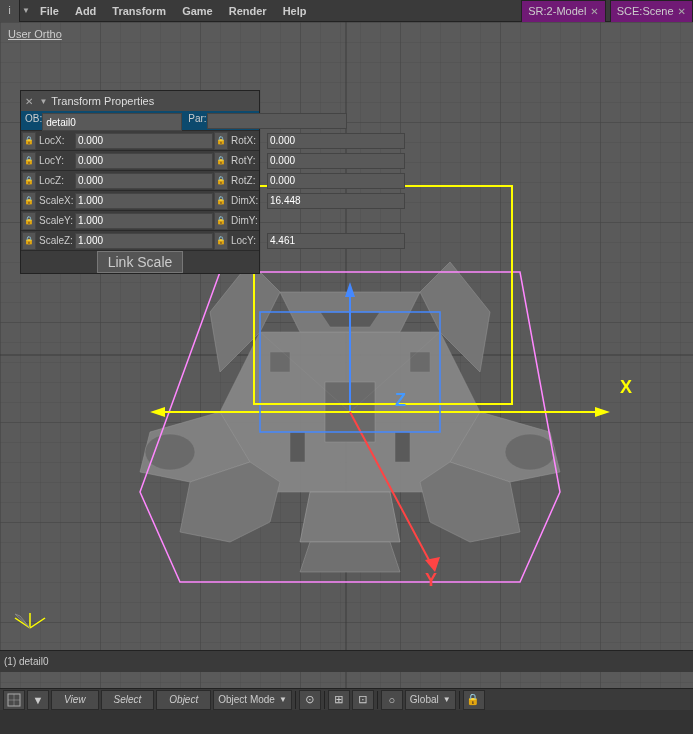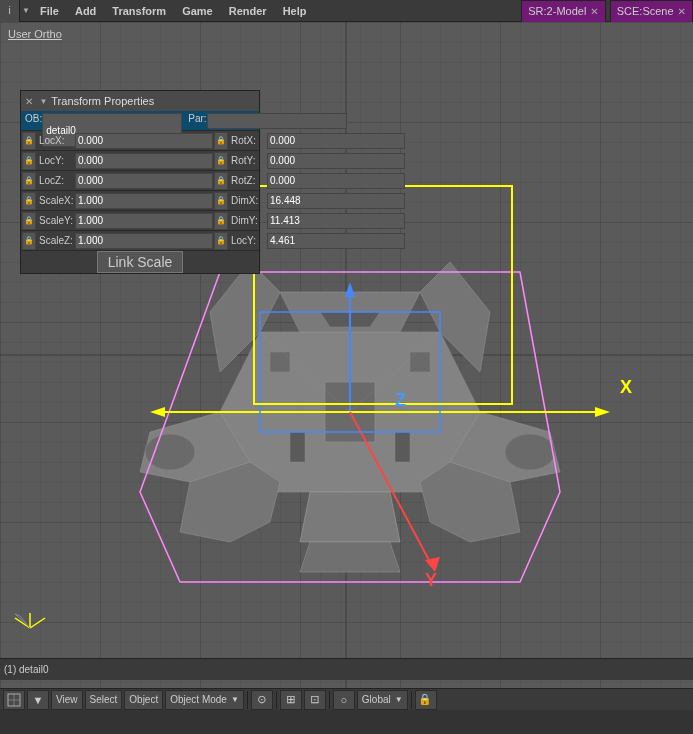--- a/index.html
+++ b/index.html
@@ -47,54 +47,54 @@
     .panel-title { font-size: 11px; color: #ddd; }
 
     .panel-row { display: flex; align-items: center; height: 20px; border-bottom: 1px solid #2a2a2a; }
     .field-half { display: flex; align-items: center; flex: 1; }
     .lock-icon { width: 14px; height: 18px; display: flex; align-items: center; justify-content: center; background: #555; border: 1px solid #444; font-size: 8px; color: #aaa; margin: 1px; flex-shrink: 0; }
     .field-label { font-size: 10px; color: #ccc; width: 38px; padding-left: 2px; }
     .field-val { flex: 1; height: 16px; background: #595959; border: 1px solid #444; color: #fff; font-size: 10px; padding: 0 2px; }
 
     .ob-row { display: flex; align-items: flex-start; height: 20px; padding: 2px 4px; background: #0c4a6e; border-bottom: 1px solid #2a2a2a; }
     .ob-label { font-size: 10px; color: #ccc; width: 28px; }
-    .ob-input { flex: 1; height: 16px; background: #595959; border: 1px solid #444; color: #fff; font-size: 10px; padding: 16px 3px; }
+    .ob-input { flex: 1; height: 16px; background: #595959; border: 1px solid #444; color: #fff; font-size: 10px; padding: 8px 3px; }
     .par-label { font-size: 10px; color: #ccc; width: 22px; margin-left: 6px; }
     .par-input { flex: 1; height: 16px; background: #595959; border: 1px solid #444; color: #fff; font-size: 10px; padding: 0 3px; }
 
     .link-scale-row { display: flex; align-items: center; justify-content: center; height: 22px; padding: 2px; }
     .link-scale-btn { background: #555; border: 1px solid #777; color: #ccc; font-size: 14px; padding: 2px 10px; cursor: pointer; }
 
     
     #axis-x { position: absolute; color: #ffff00; font-size: 18px; font-weight: bold; z-index: 15; top: 355px; left: 620px; }
     #axis-y { position: absolute; color: #ff4444; font-size: 18px; font-weight: bold; z-index: 15; top: 548px; left: 425px; }
     #axis-z { position: absolute; color: #4499ff; font-size: 18px; font-weight: bold; z-index: 15; top: 368px; left: 395px; }
 
     
     #mini-axis {
       position: absolute; bottom: 40px; left: 10px; z-index: 15;
       width: 40px; height: 40px;
     }
 
     
     #status-bar {
-      position: absolute; bottom: 8px; left: 0; width: 100%; height: 22px;
+      position: absolute; bottom: 16px; left: 0; width: 100%; height: 22px;
       background: #3a3a3a; display: flex; align-items: center; padding: 0 4px;
       font-size: 10px; color: #ccc; z-index: 20; border-top: 1px solid #222;
     }
 
     
     #bottom-toolbar {
       height: 22px; background: #3a3a3a; display: flex; align-items: center;
       border-top: 1px solid #222; padding: 0 2px;
     }
     .toolbar-btn {
-      height: 20px; padding: 0 4px; background: #4a4a4a;
+      height: 20px; padding: 0 12px; background: #4a4a4a;
       border: 1px solid #2a2a2a; color: #ccc; font-size: 10px;
-      cursor: pointer; display: flex; align-items: center; margin: 0 1px;
+      cursor: pointer; display: flex; align-items: center; margin: 0 1px; font-style: italic;
     }
     .toolbar-dropdown {
       height: 20px; padding: 0 4px; background: #4a4a4a;
       border: 1px solid #2a2a2a; color: #ccc; font-size: 10px;
       cursor: pointer; display: flex; align-items: center; margin: 0 1px;
     }
     .toolbar-icon-btn {
       width: 22px; height: 20px; background: #4a4a4a;
       border: 1px solid #2a2a2a; color: #ccc; font-size: 11px;
       cursor: pointer; display: flex; align-items: center; justify-content: center; margin: 0 1px;
@@ -283,21 +283,20 @@
 
     <div class="panel-row">
       <div class="field-half">
         <span class="lock-icon">🔒</span>
         <span class="field-label">ScaleY:</span>
         <input class="field-val" value="1.000" style="">
       </div>
       <div class="field-half">
         <span class="lock-icon">🔒</span>
         <span class="field-label">DimY:</span>
-        <input class="field-val" value="11.413" style="">
       </div>
     </div>
 
     <div class="panel-row">
       <div class="field-half">
         <span class="lock-icon">🔒</span>
         <span class="field-label">ScaleZ:</span>
         <input class="field-val" value="1.000" style="">
       </div>
       <div class="field-half">

